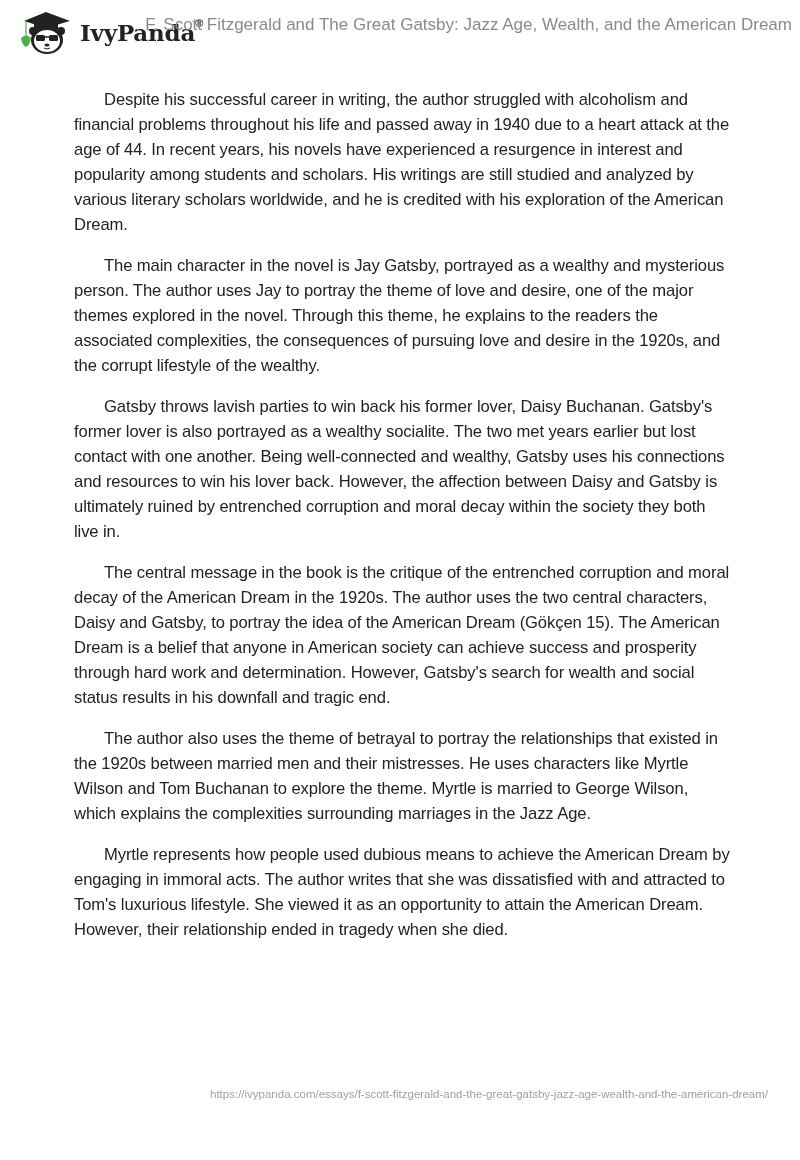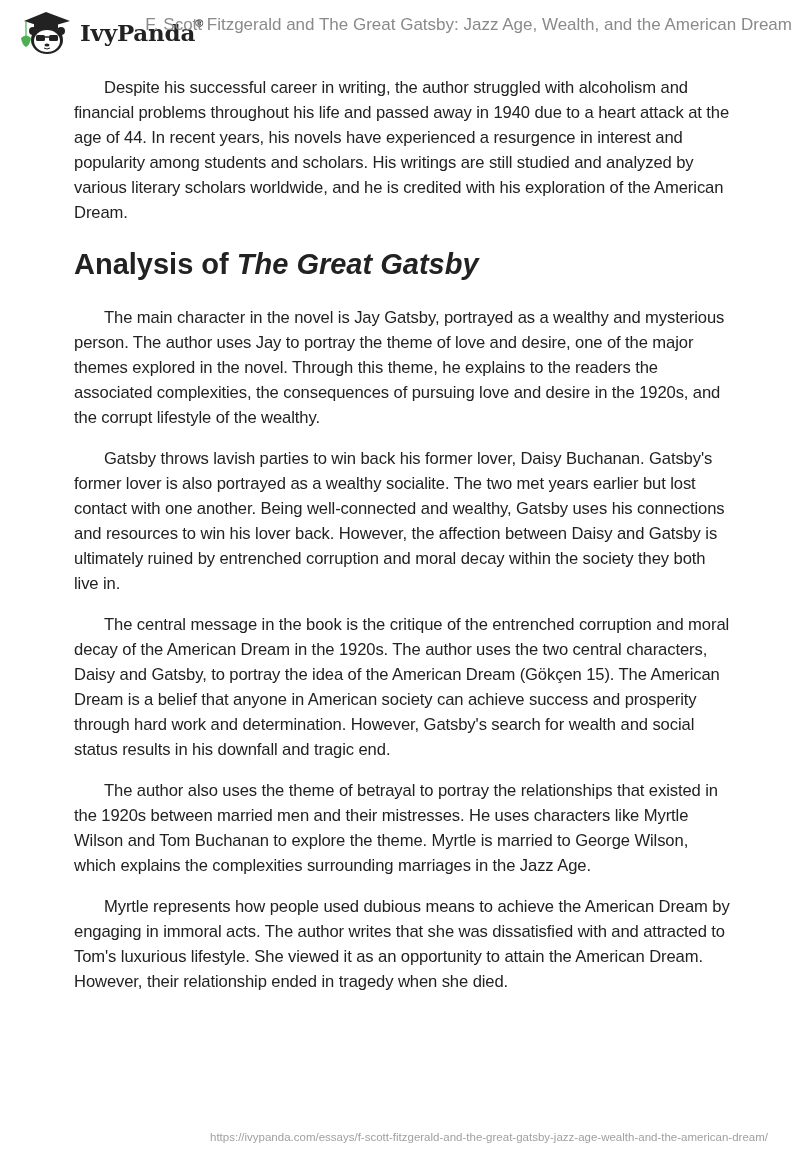--- a/index.html
+++ b/index.html
@@ -4,23 +4,23 @@
 <style>
   html, body { margin:0; padding:0; background:#ffffff; }
   body { width:800px; height:1160px; position:relative; overflow:hidden; font-family:"Liberation Sans", sans-serif; color:#222222; }
   .header { position:absolute; left:0; top:0; width:800px; height:60px;padding-left:24px; }
   .logo { position:absolute; left:18px; top:8px; display:flex; align-items:center; }
   .logo svg { width:58px; height:48px; }
   .logo-text { font-family:"DejaVu Serif", serif; font-weight:bold; font-size:23px; color:#222; margin-left:4px; letter-spacing:-0.2px; }
   .logo-text sup { font-size:11px; font-family:"Liberation Sans", sans-serif; vertical-align:top; position:relative; top:-2px; }
   .doc-title { position:absolute; right:32px; top:15px; font-size:17px; color:#8a8a8a; }
   .content { position:absolute; left:74px; top:71px; width:660px; }
-  p { margin:4px 0 16px 0; font-size:16.6px; line-height:25px; text-indent:30px; color:#222; letter-spacing:-0.1px; }
+  p { margin:16px 0 16px 0; font-size:16.6px; line-height:25px; text-indent:30px; color:#222; letter-spacing:-0.1px; }
   h2 { margin:22px 0 24px 0; font-size:29px; font-weight:bold; color:#222; line-height:34px; }
-  .footer-url { position:absolute; right:32px; top:1131px; font-size:11.5px; color:#a0a0a0; }
+  .footer-url { position:absolute; right:32px; top:1088px; font-size:11.5px; color:#a0a0a0; }
 </style>
 </head>
 <body>
 
 <div class="header">
   <div class="logo">
     <svg viewBox="0 0 58 48">
 
       <polygon points="6,13 28,4 52,13 28,20" fill="#222"></polygon>
       <rect x="16" y="15" width="24" height="6" fill="#222"></rect>
@@ -43,21 +43,20 @@
       <path d="M26,40 Q29,42 32,40" stroke="#222" stroke-width="1" fill="none"></path>
     </svg>
     <span class="logo-text"><span>IvyPanda</span><sup>®</sup></span>
   </div>
   <div class="doc-title">F. Scott Fitzgerald and The Great Gatsby: Jazz Age, Wealth, and the American Dream</div>
 </div>
 
 <div class="content">
   <p>Despite his successful career in writing, the author struggled with alcoholism and financial problems throughout his life and passed away in 1940 due to a heart attack at the age of 44. In recent years, his novels have experienced a resurgence in interest and popularity among students and scholars. His writings are still studied and analyzed by various literary scholars worldwide, and he is credited with his exploration of the American Dream.</p>
 
-  <h2><span>Analysis of </span><em>The Great Gatsby</em></h2>
 
   <p>The main character in the novel is Jay Gatsby, portrayed as a wealthy and mysterious person. The author uses Jay to portray the theme of love and desire, one of the major themes explored in the novel. Through this theme, he explains to the readers the associated complexities, the consequences of pursuing love and desire in the 1920s, and the corrupt lifestyle of the wealthy.</p>
   <p>Gatsby throws lavish parties to win back his former lover, Daisy Buchanan. Gatsby's former lover is also portrayed as a wealthy socialite. The two met years earlier but lost contact with one another. Being well-connected and wealthy, Gatsby uses his connections and resources to win his lover back. However, the affection between Daisy and Gatsby is ultimately ruined by entrenched corruption and moral decay within the society they both live in.</p>
   <p>The central message in the book is the critique of the entrenched corruption and moral decay of the American Dream in the 1920s. The author uses the two central characters, Daisy and Gatsby, to portray the idea of the American Dream (Gökçen 15). The American Dream is a belief that anyone in American society can achieve success and prosperity through hard work and determination. However, Gatsby's search for wealth and social status results in his downfall and tragic end.</p>
   <p>The author also uses the theme of betrayal to portray the relationships that existed in the 1920s between married men and their mistresses. He uses characters like Myrtle Wilson and Tom Buchanan to explore the theme. Myrtle is married to George Wilson, which explains the complexities surrounding marriages in the Jazz Age.</p>
   <p>Myrtle represents how people used dubious means to achieve the American Dream by engaging in immoral acts. The author writes that she was dissatisfied with and attracted to Tom's luxurious lifestyle. She viewed it as an opportunity to attain the American Dream. However, their relationship ended in tragedy when she died.</p>
 </div>
 
 <div class="footer-url">https://ivypanda.com/essays/f-scott-fitzgerald-and-the-great-gatsby-jazz-age-wealth-and-the-american-dream/</div>
 

